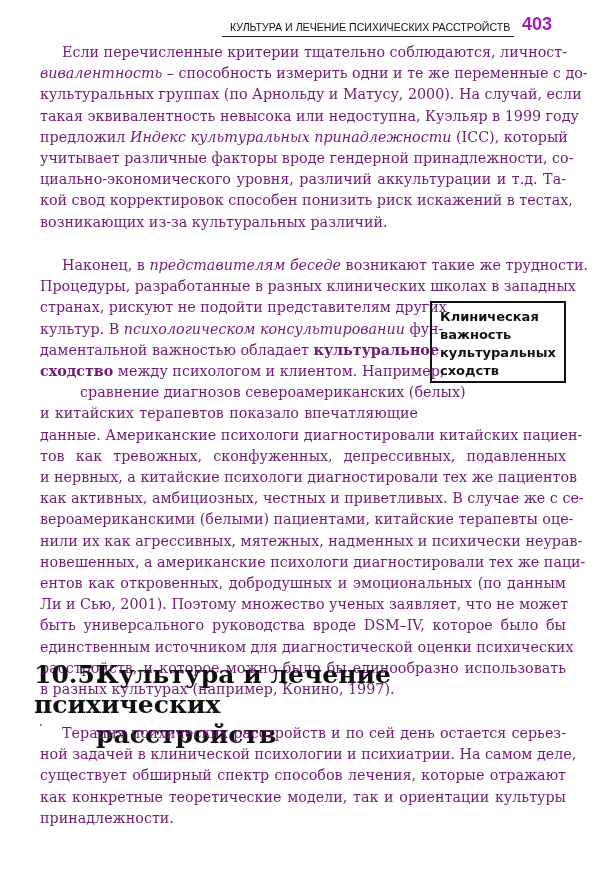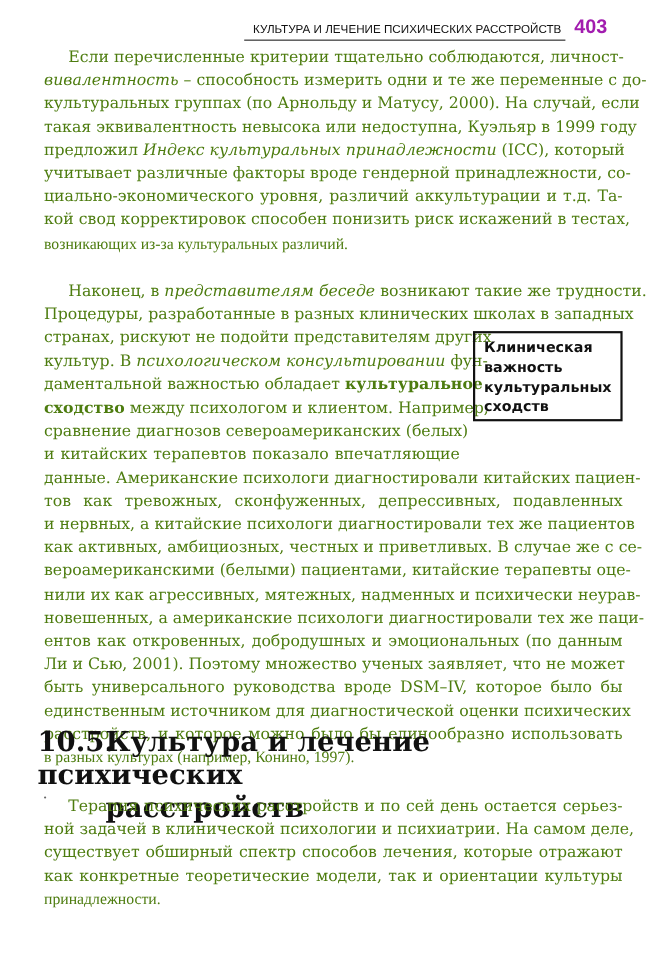--- a/index.html
+++ b/index.html
@@ -13,24 +13,24 @@
   }
   .running-rule { position: absolute; left: 0; top: 26px; width: 292px; height: 1.4px; background: #222; }
   .page-number {
     position: absolute; left: 300px; top: 4px;
     font-family: "Liberation Sans", sans-serif; font-weight: bold; font-size: 18px; color: #a21caf;
   }
 
   .body-text {
     position: absolute; left: 40px; width: 526px;
     font-family: "DejaVu Serif", serif; font-size: 14.3px; line-height: 21.2px;
-    text-align: justify; color: #4d7c0f;
+    text-align: justify; color: #701a75;
   }
   .line { display: block; text-align: justify; text-align-last: justify; white-space: nowrap; }
-  .line.last { text-align-last: left; font-family: Liberation Serif, serif; }
+  .line.last { text-align-last: left; }
   .indent { padding-left: 22px; }
   em { font-style: italic; }
   strong { font-weight: bold; }
 
   .sidebar-box {
     position: absolute; left: 430px; top: 301px; width: 132px; height: 78px;
     border: 2.2px solid #111; box-sizing: content-box;
     font-family: "DejaVu Sans", sans-serif; font-weight: bold; font-size: 13px; line-height: 18px;
     text-align: left; color: #111;
   }
@@ -69,21 +69,21 @@
       <span class="line last">возникающих из-за культуральных различий.</span>
     </div>
 
   <div class="body-text" style="top:255px;">
       <span class="line indent">Наконец, в <em>представителям беседе</em> возникают такие же трудности.</span>
       <span class="line">Процедуры, разработанные в разных клинических школах в западных</span>
       <span class="line" style="width: 378px; text-align-last: left;">странах, рискуют не подойти представителям других</span>
       <span class="line" style="width: 378px;">культур. В <em>психологическом консультировании</em> фун-</span>
       <span class="line" style="width: 378px;">даментальной важностью обладает <strong>культуральное</strong></span>
       <span class="line" style="width: 378px;"><strong>сходство</strong> между психологом и клиентом. Например,</span>
-      <span class="line" style="width: 378px;">сравнение диагнозов североамериканских (белых)</span>
+      <span class="line" style="width: 378px; margin-left: 40px;">сравнение диагнозов североамериканских (белых)</span>
       <span class="line" style="width: 378px;">и китайских терапевтов показало впечатляющие</span>
       <span class="line">данные. Американские психологи диагностировали китайских пациен-</span>
       <span class="line">тов как тревожных, сконфуженных, депрессивных, подавленных</span>
       <span class="line">и нервных, а китайские психологи диагностировали тех же пациентов</span>
       <span class="line">как активных, амбициозных, честных и приветливых. В случае же с се-</span>
       <span class="line">вероамериканскими (белыми) пациентами, китайские терапевты оце-</span>
       <span class="line">нили их как агрессивных, мятежных, надменных и психически неурав-</span>
       <span class="line">новешенных, а американские психологи диагностировали тех же паци-</span>
       <span class="line">ентов как откровенных, добродушных и эмоциональных (по данным</span>
       <span class="line">Ли и Сью, 2001). Поэтому множество ученых заявляет, что не может</span>

